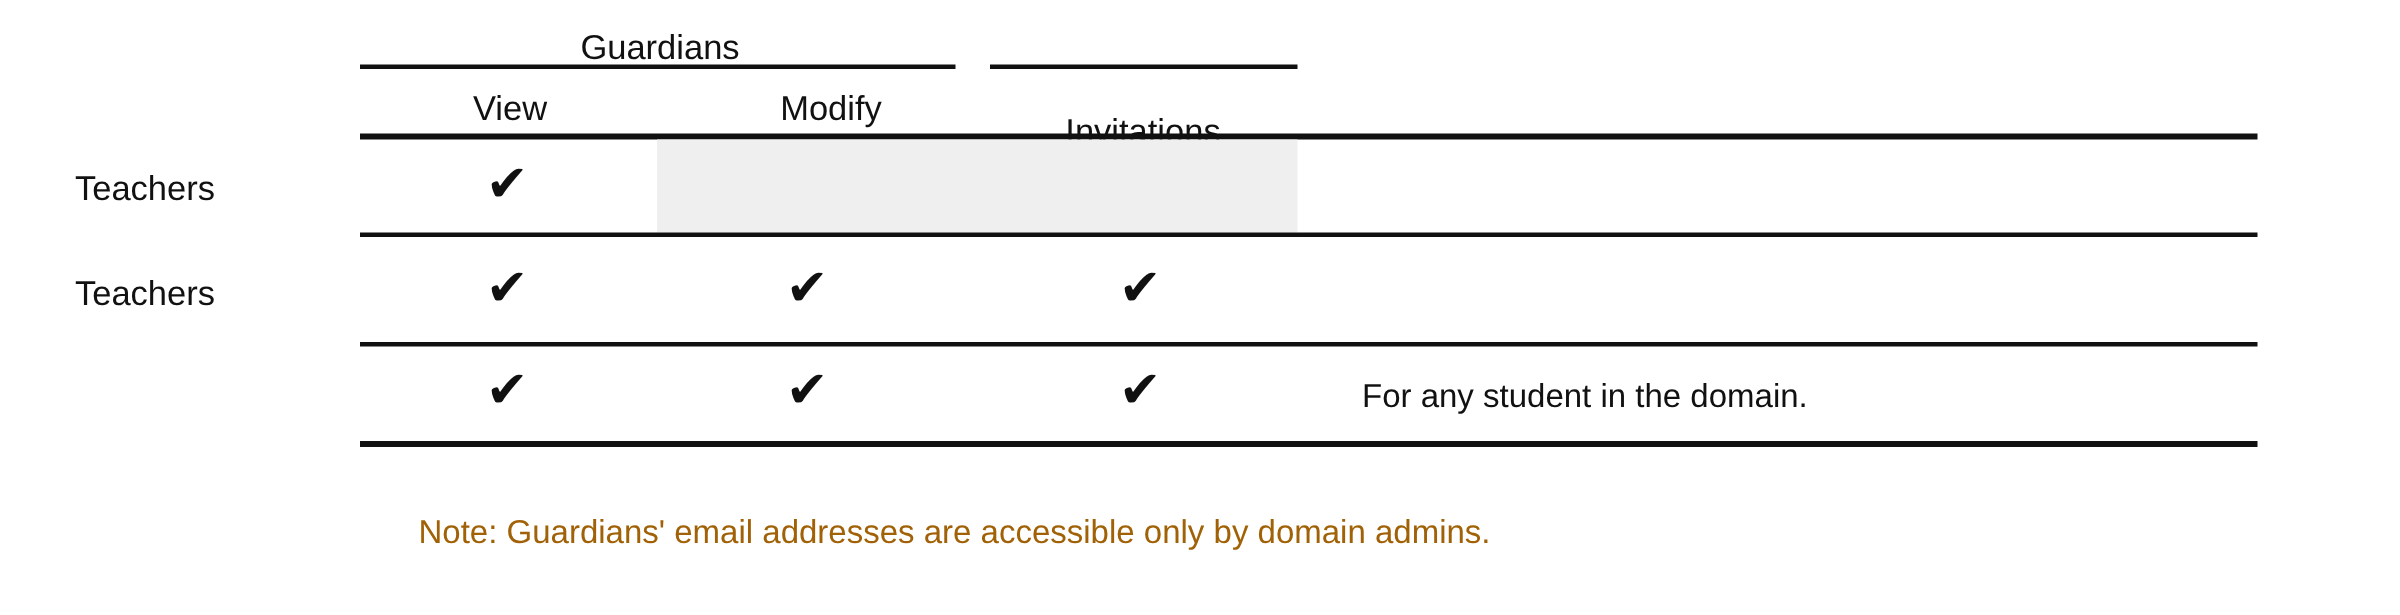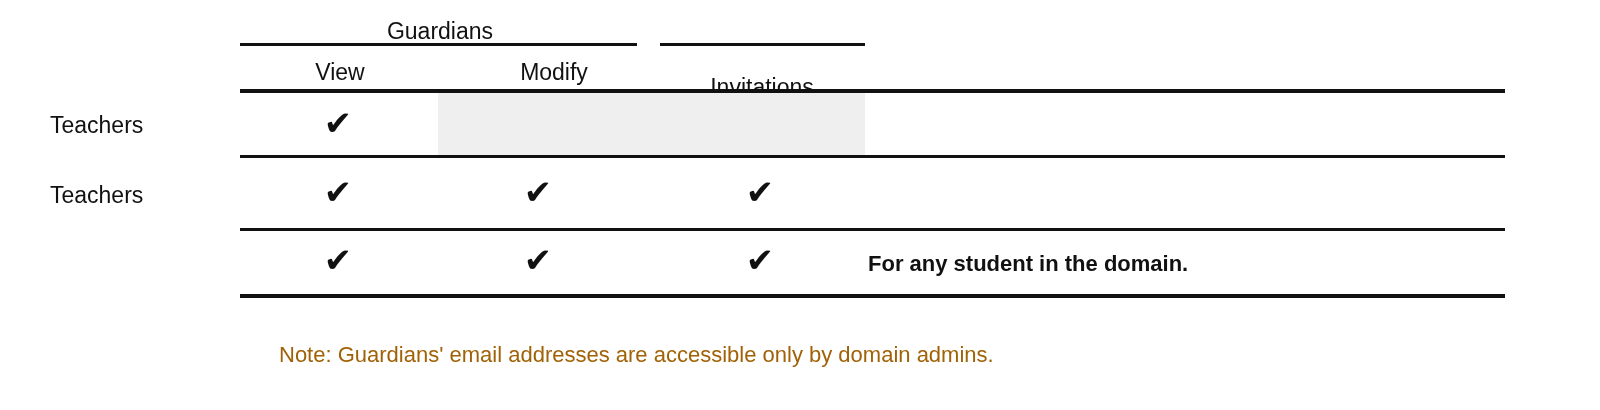--- a/index.html
+++ b/index.html
@@ -126,19 +126,19 @@
 
   <div class="rule" style="left:240px; top:228px; width:1265px; height:3px;"></div>
 
 
   <div class="check" style="left:338px; top:243px;">✔</div>
 
   <div class="check" style="left:538px; top:243px;">✔</div>
 
   <div class="check" style="left:760px; top:243px;">✔</div>
 
-  <div class="desc" style="left:868px; top:248px; width:640px;font-weight:bold;">For any student in the domain.</div>
+  <div class="desc" style="left:908px; top:248px; width:640px;">For any student in the domain.</div>
 
   <div class="rule" style="left:240px; top:294px; width:1265px; height:4px;"></div>
 
   <div class="note" style="left:246px; top:340px;">Note: Guardians' email addresses are accessible only by domain admins.</div>
 
 </div>
 
 </body></html>

